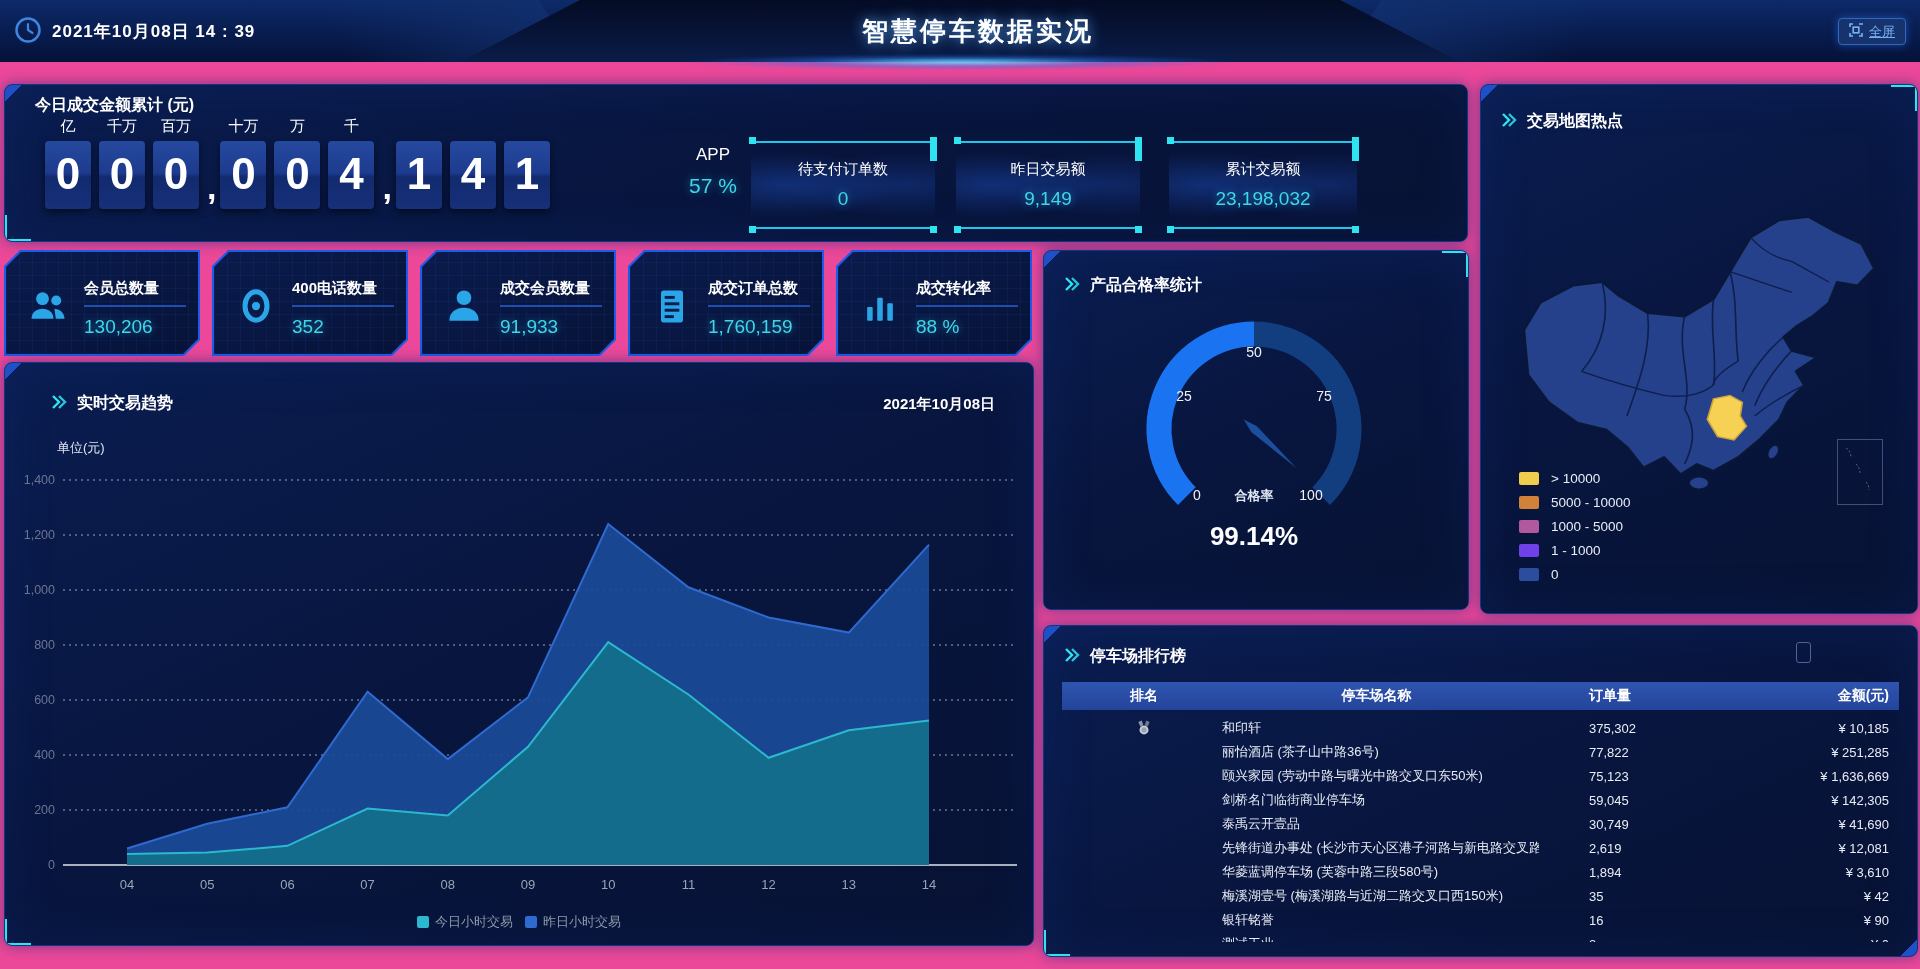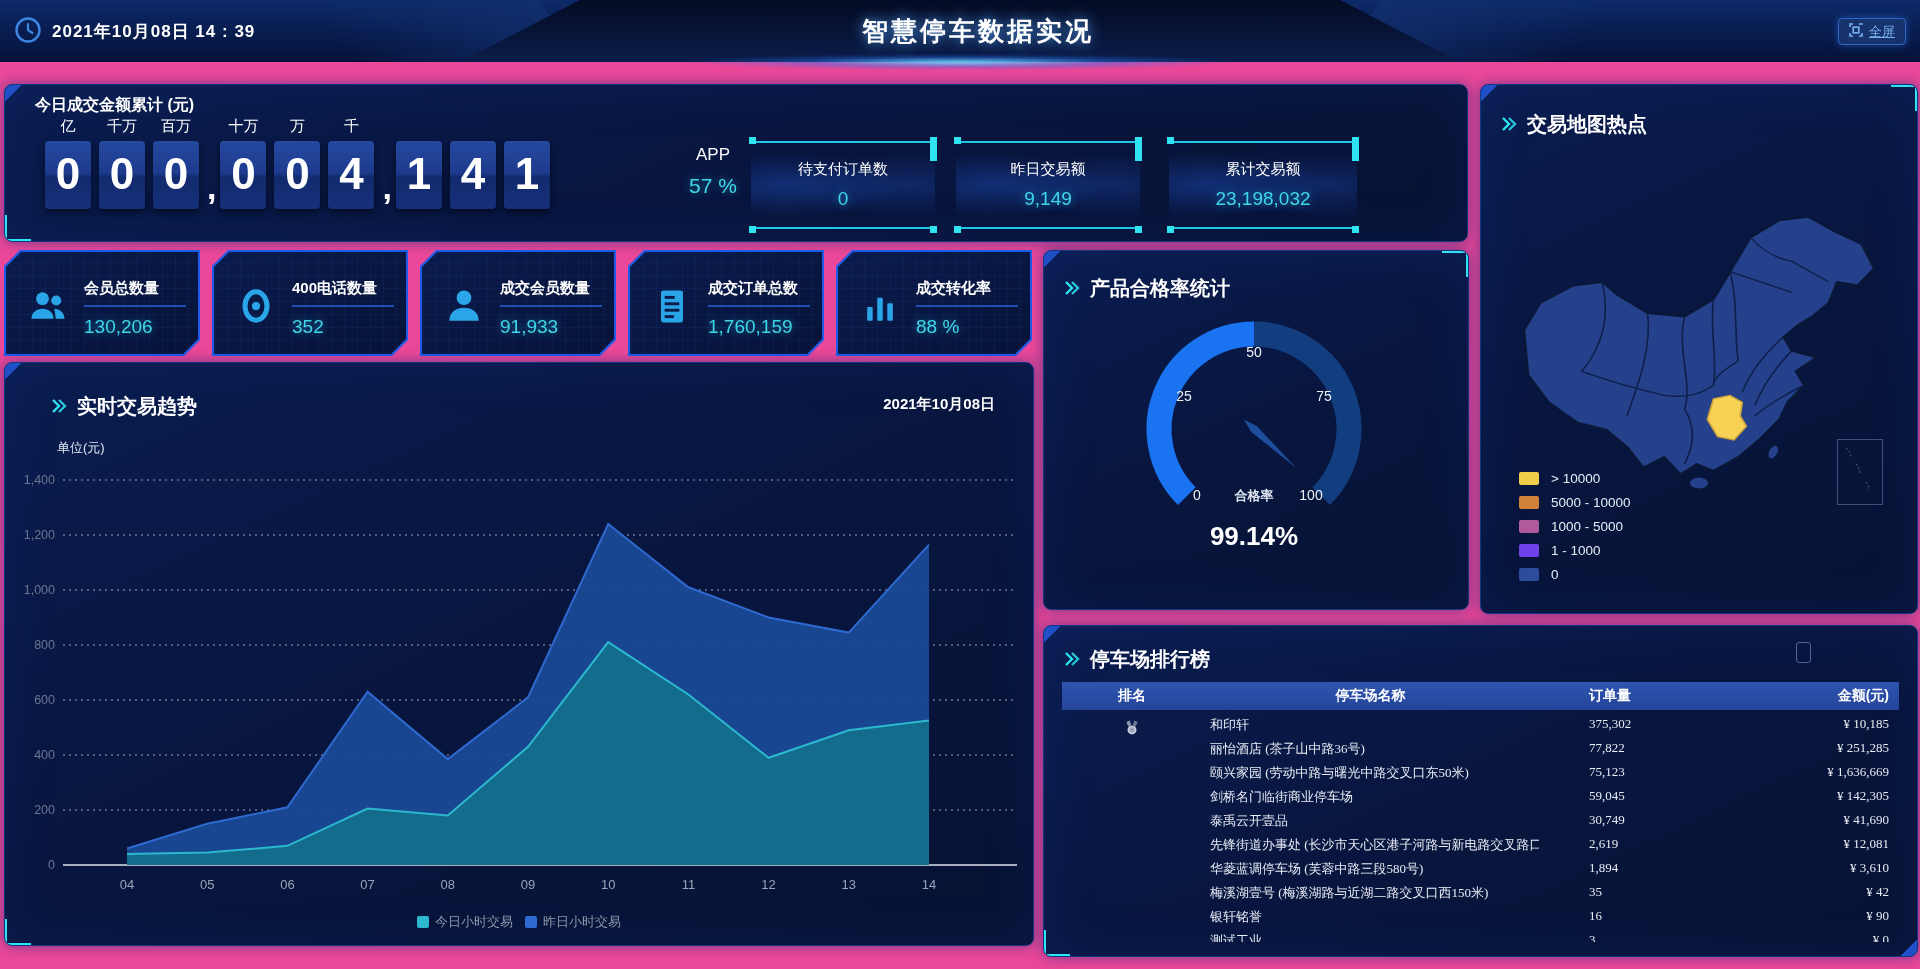--- a/index.html
+++ b/index.html
@@ -34,21 +34,21 @@
          box-shadow:0 0 14px rgba(10,40,120,.55), inset 0 0 50px rgba(20,60,160,.18);}
   .deco-tl{position:absolute;left:0;top:0;width:46px;height:46px;pointer-events:none;
          background:linear-gradient(135deg,#2050c8 0 12px,transparent 12px);}
   .deco-br{position:absolute;right:0;bottom:0;width:46px;height:46px;pointer-events:none;
          background:linear-gradient(315deg,#2050c8 0 12px,transparent 12px);}
   .deco-bl{position:absolute;left:0;bottom:0;width:24px;height:24px;pointer-events:none;
          border-left:2px solid #2fe3f0;border-bottom:2px solid #2fe3f0;}
   .deco-tr{position:absolute;right:0;top:0;width:24px;height:24px;pointer-events:none;
          border-right:2px solid #2fe3f0;border-top:2px solid #2fe3f0;}
   .panel-title{position:absolute;display:flex;align-items:center;gap:10px;
-         font-size:20px;font-weight:bold;color:#fff;z-index:3;}
+         font-size:16px;font-weight:bold;color:#fff;z-index:3;}
 
   
   .money-panel{left:4px;top:84px;width:1462px;height:156px;}
   .money-title{position:absolute;left:30px;top:10px;font-size:16px;font-weight:bold;}
   .digits{position:absolute;left:40px;top:32px;display:flex;}
   .digit-col{width:46px;margin-right:8px;}
   .digit-label{height:24px;text-align:center;font-size:15px;color:#fff;}
   .digit{height:68px;border-radius:4px;color:#fff;text-align:center;line-height:66px;
          font-size:44px;font-weight:bold;
          background:linear-gradient(180deg,#25499f 0%,#1d3b8e 47%,#122a6e 53%,#16307a 100%);
@@ -111,22 +111,22 @@
         border:1px solid rgba(110,130,185,.55);}
 
   
   .table-panel{left:1043px;top:625px;width:873px;height:330px;}
   .table-title{left:20px;top:20px;}
   .table-action{position:absolute;left:752px;top:16px;width:13px;height:19px;
         border:1.5px solid #5f6f9f;border-radius:3px;opacity:.85;cursor:pointer;}
   .table-head{position:absolute;left:18px;right:18px;top:56px;height:28px;display:flex;align-items:center;
         background:linear-gradient(180deg,#2e55b0,#24449a);font-size:14px;font-weight:bold;color:#fff;}
   .table-body{position:absolute;left:18px;right:18px;top:90px;height:226px;overflow:hidden;}
-  .tr{display:flex;height:24px;font-size:13px;color:#e8ecf5;font-family:Liberation Serif, serif;}
-  .col-rank{width:140px;text-align:center;flex:none;display:flex;justify-content:center;align-items:center;}
+  .tr{display:flex;align-items:center;height:24px;font-size:13px;color:#e8ecf5;}
+  .col-rank{width:140px;text-align:center;flex:none;display:flex;justify-content:center;align-items:center;padding-left:12px;}
   .col-name{flex:1;text-align:left;padding-left:8px;overflow:hidden;white-space:nowrap;}
   .th.col-name{text-align:center;padding-left:0;}
   .col-orders{width:150px;flex:none;text-align:left;padding-left:50px;}
   .col-amount{width:150px;flex:none;text-align:right;padding-right:10px;}
   .medal{width:18px;height:18px;}
 </style>
 </head>
 <body>
 
 <div class="stage">

